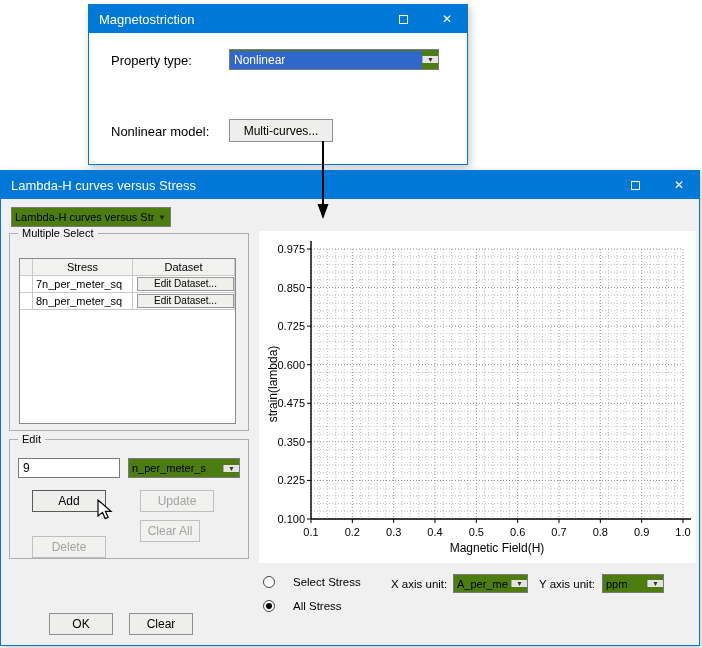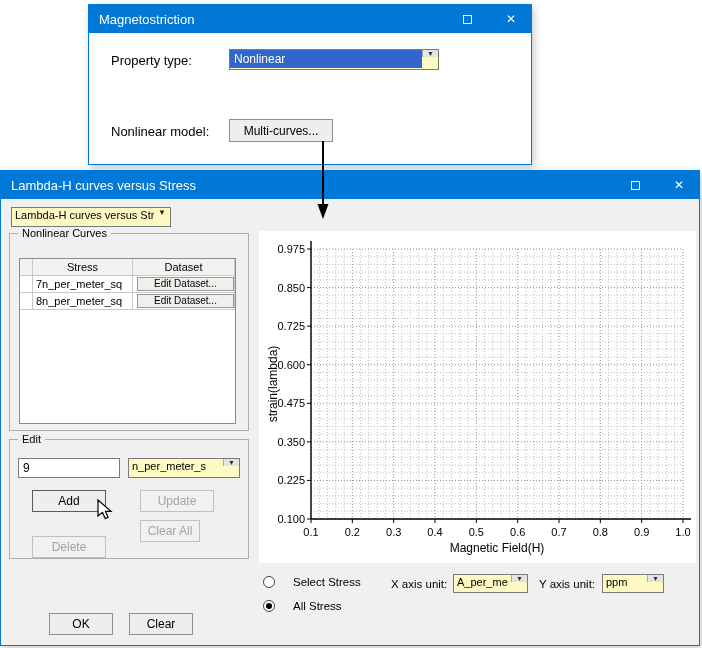--- a/index.html
+++ b/index.html
@@ -1,36 +1,36 @@
 <!DOCTYPE html>
 <html><head>
 <meta charset="utf-8">
 <style>
   *{margin:0;padding:0;box-sizing:border-box}
   html,body{width:702px;height:648px}
   body{position:relative;background:#fff;font-family:"Liberation Sans",sans-serif;overflow:hidden;color:#000}
 
   .dialog{position:absolute;border:1px solid #0078d7;box-shadow:2px 3px 8px rgba(0,0,0,.22)}
-  .top-dialog{left:88px;top:4px;width:444px;height:161px;background:#fff}
+  .top-dialog{left:88px;top:4px;width:380px;height:161px;background:#fff}
   .bottom-dialog{left:0;top:170px;width:700px;height:476px;background:#f0f0f0}
 
   .titlebar{height:28px;background:#0078d7;display:flex;align-items:center;color:#fff;font-size:13px;padding-left:10px}
   .tb-spacer{flex:1}
   .tb-btn{width:32px;height:28px;display:flex;align-items:center;justify-content:center;color:#fff;font-size:12px;cursor:default}
   .tb-btn.max{margin-right:12px}
   .tb-btn.close{margin-right:4px}
   .maxglyph{width:9px;height:9px;border:1px solid #fff;display:block}
 
   .top-content{position:relative;height:131px;background:#fff}
   .bottom-content{position:relative;height:446px}
 
   .lbl{position:absolute;font-size:13px;white-space:nowrap}
   .lbl-sm{position:absolute;font-size:11.5px;white-space:nowrap}
 
-  .combo{position:absolute;display:flex;align-items:flex-start;background:#fef9c3;border:1px solid #7a7a7a}
+  .combo{position:absolute;display:flex;align-items:center;background:#4d7c0f;border:1px solid #7a7a7a}
   .combo-text{flex:1;font-size:12px;padding:2px 4px;white-space:nowrap;overflow:hidden}
   .combo-arrow{width:16px;background:#e4e4e2;border-left:1px solid #aaa;display:flex;align-items:center;justify-content:center;font-size:7px;color:#333}
   .combo.focused .combo-text{background:#3166cc;color:#fff}
   .combo.flat .combo-arrow{background:transparent;border-left:none;color:#222;font-size:8px}
   .combo.small .combo-text{font-size:11px;padding:1px 3px}
 
   .groupbox{position:absolute;border:1px solid #adadad}
   .groupbox-label{position:absolute;top:-7px;left:8px;background:#f0f0f0;padding:0 4px;font-size:11px}
 
   .listbox{position:absolute;left:9px;top:24px;width:217px;height:166px;background:#fff;border:1px solid #8a8a8a;font-size:11px;overflow:hidden}
@@ -101,21 +101,21 @@
   </div>
 
   <div class="bottom-content">
 
     <div class="combo flat small" style="left:10px;top:8px;width:160px;height:20px">
       <span class="combo-text">Lambda-H curves versus Stress</span>
       <span class="combo-arrow">▼</span>
     </div>
 
     <div class="groupbox" style="left:8px;top:34px;width:240px;height:198px">
-      <span class="groupbox-label">Nonlinear Curves</span>
+      <span class="groupbox-label">Multiple Select</span>
       <div class="listbox">
         <div class="trow thead">
           <div class="tc c0"></div>
           <div class="tc c1">Stress</div>
           <div class="tc c2">Dataset</div>
         </div>
         <div class="trow">
           <div class="tc c0"></div>
           <div class="tc c1">7n_per_meter_sq</div>
           <div class="tc c2">

